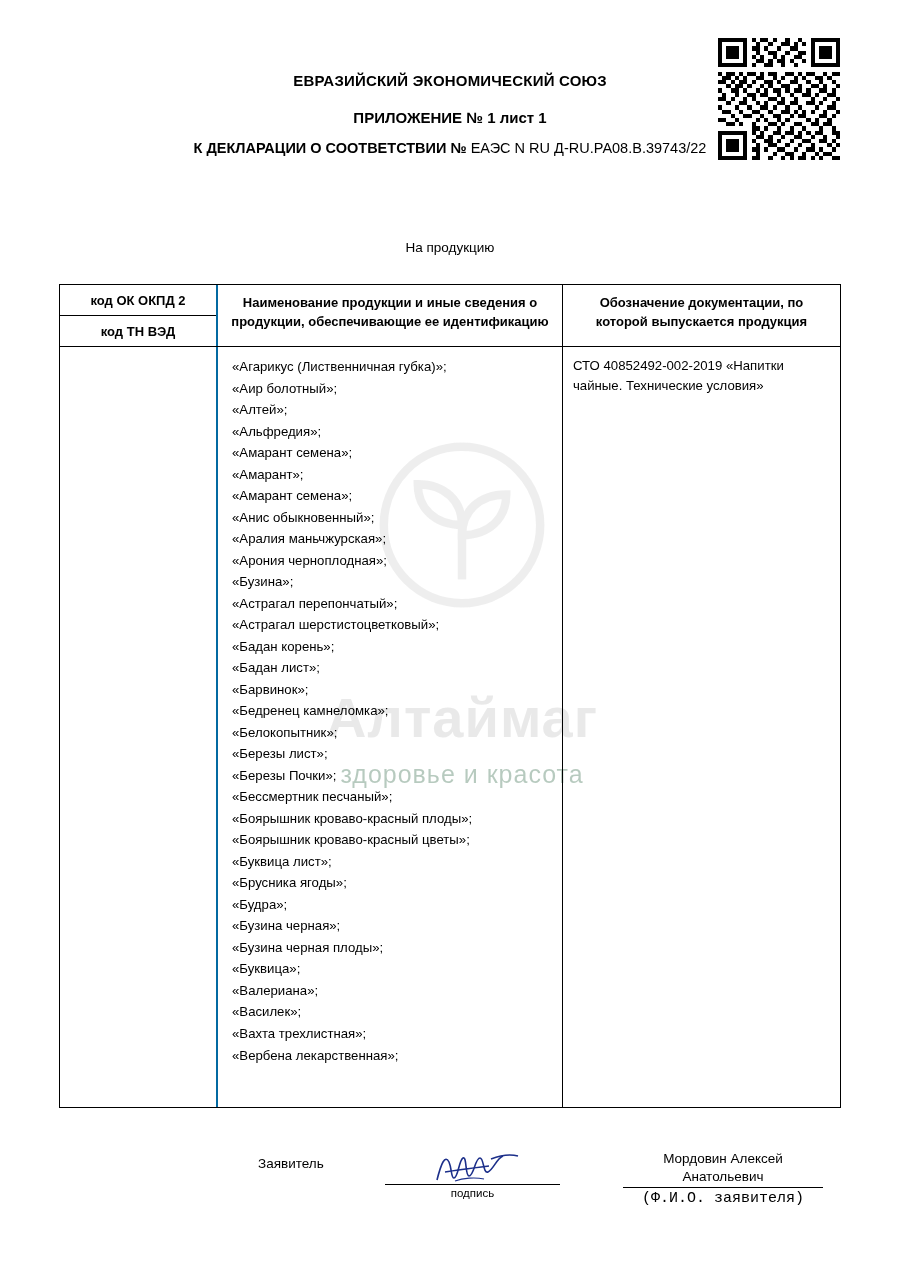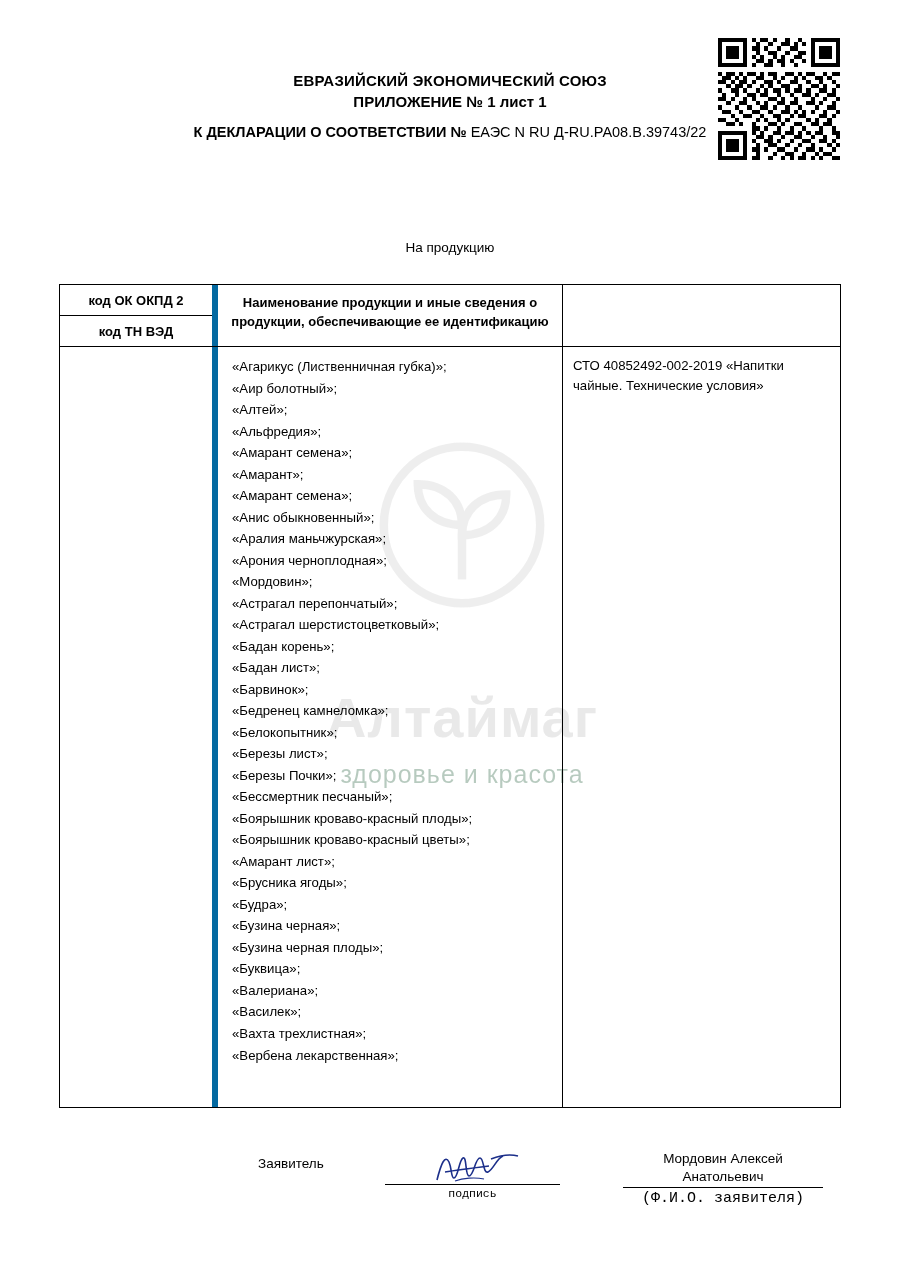--- a/index.html
+++ b/index.html
@@ -36,21 +36,21 @@
     position: absolute;
     top: 72px;
     left: 0;
     width: 900px;
     text-align: center;
   }
   .header .line1 {
     font-size: 15px;
     font-weight: bold;
     letter-spacing: 0.2px;
-    margin-bottom: 4px;
+    margin-bottom: 20px;
   }
   .header .line2 {
     font-size: 15px;
     font-weight: bold;
     margin-bottom: 14px;
   }
   .header .line3 {
     font-size: 14.5px;
   }
   .header .line3 .bold { font-weight: bold; }
@@ -113,21 +113,21 @@
     border: 1px solid #000;
     box-sizing: border-box;
   }
   .thead {
     display: flex;
     border-bottom: 1px solid #000;
   }
   .col1 {
     width: 158px;
     box-sizing: border-box;
-    border-right: 6px solid #0369a1;
+    border-right: 2px solid #0369a1;
   }
   .col2 {
     width: 345px;
     box-sizing: border-box;
     border-right: 1px solid #000;
   }
   .col3 {
     width: 277px;
     box-sizing: border-box;
   }
@@ -176,21 +176,20 @@
     left: 258px;
     top: 6px;
     font-size: 13.5px;
   }
   .sig-block {
     position: absolute;
     left: 385px;
     top: 0;
     width: 175px;
     text-align: center;
-    font-family: Liberation Mono, monospace;
   }
   .sig-scribble {
     height: 34px;
     position: relative;
   }
   .sig-line {
     border-bottom: 1px solid #000;
     width: 175px;
   }
   .sig-caption {
@@ -484,49 +483,52 @@
 
   <div class="table">
     <div class="thead">
       <div class="col1">
         <div class="h-sub top">код ОК ОКПД 2</div>
         <div class="h-sub">код ТН ВЭД</div>
       </div>
       <div class="col2">
         <div class="h-body">Наименование продукции и иные сведения о продукции, обеспечивающие ее идентификацию</div>
       </div>
+      <div class="col3">
+        <div class="h-body">Обозначение документации, по которой выпускается продукция</div>
+      </div>
     </div>
     <div class="tbody">
       <div class="col1"></div>
       <div class="col2">
         <div class="cell-products" id="product-list">
             <div>«Агарикус (Лиственничная губка)»;</div>
             <div>«Аир болотный»;</div>
             <div>«Алтей»;</div>
             <div>«Альфредия»;</div>
             <div>«Амарант семена»;</div>
             <div>«Амарант»;</div>
             <div>«Амарант семена»;</div>
             <div>«Анис обыкновенный»;</div>
             <div>«Аралия маньчжурская»;</div>
             <div>«Арония черноплодная»;</div>
-            <div>«Мордовин»;</div>
+            <div>«Бузина»;</div>
             <div>«Астрагал перепончатый»;</div>
             <div>«Астрагал шерстистоцветковый»;</div>
             <div>«Бадан корень»;</div>
             <div>«Бадан лист»;</div>
             <div>«Барвинок»;</div>
             <div>«Бедренец камнеломка»;</div>
             <div>«Белокопытник»;</div>
             <div>«Березы лист»;</div>
             <div>«Березы Почки»;</div>
             <div>«Бессмертник песчаный»;</div>
             <div>«Боярышник кроваво-красный плоды»;</div>
             <div>«Боярышник кроваво-красный цветы»;</div>
-            <div>«Амарант лист»;</div>
+            <div>«Буквица лист»;</div>
             <div>«Брусника ягоды»;</div>
             <div>«Будра»;</div>
             <div>«Бузина черная»;</div>
             <div>«Бузина черная плоды»;</div>
             <div>«Буквица»;</div>
             <div>«Валериана»;</div>
             <div>«Василек»;</div>
             <div>«Вахта трехлистная»;</div>
             <div>«Вербена лекарственная»;</div>
           </div>

